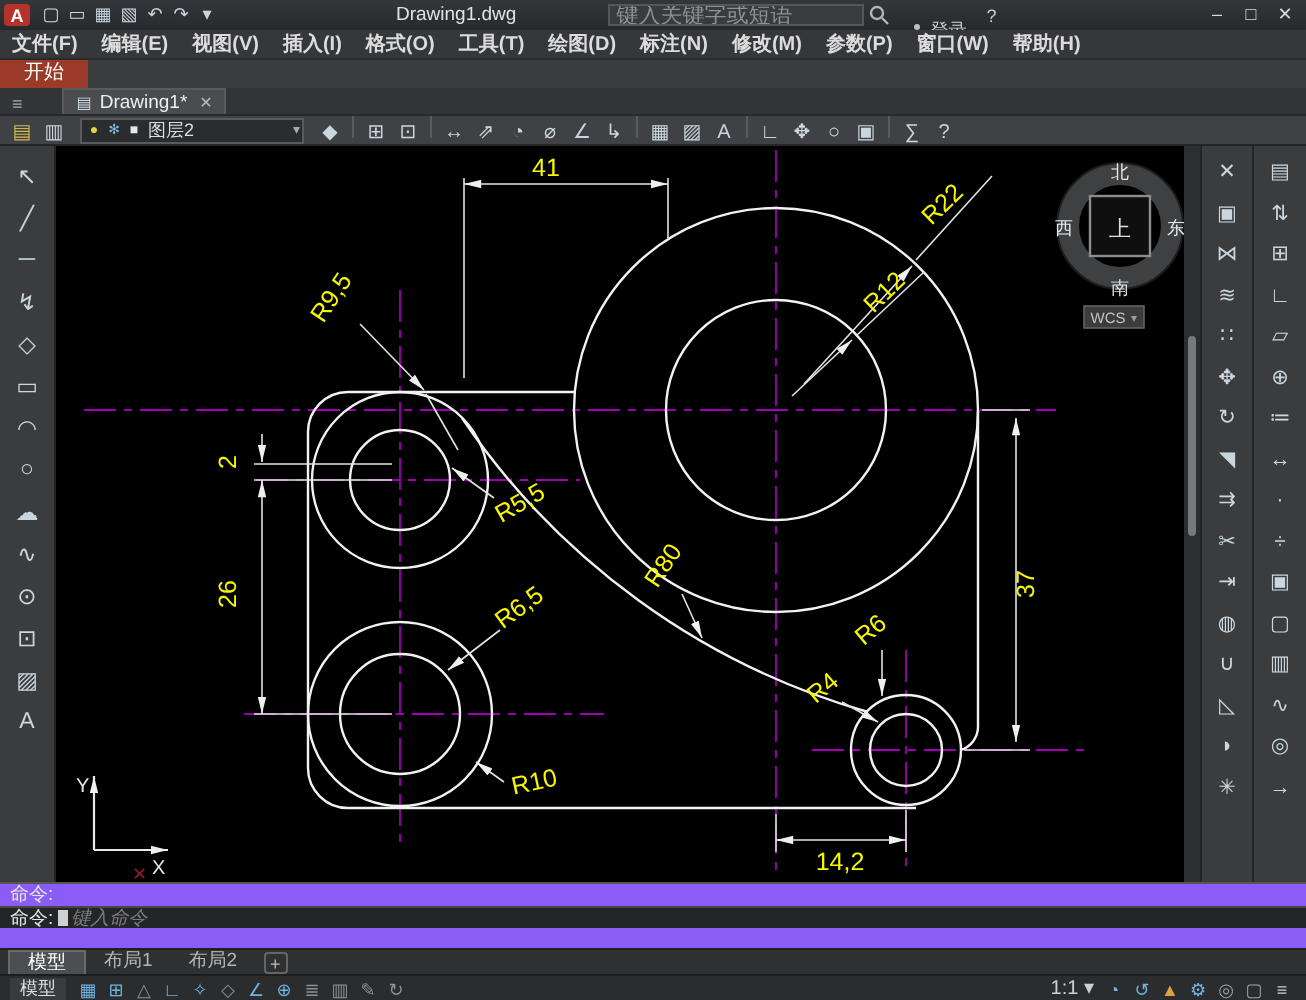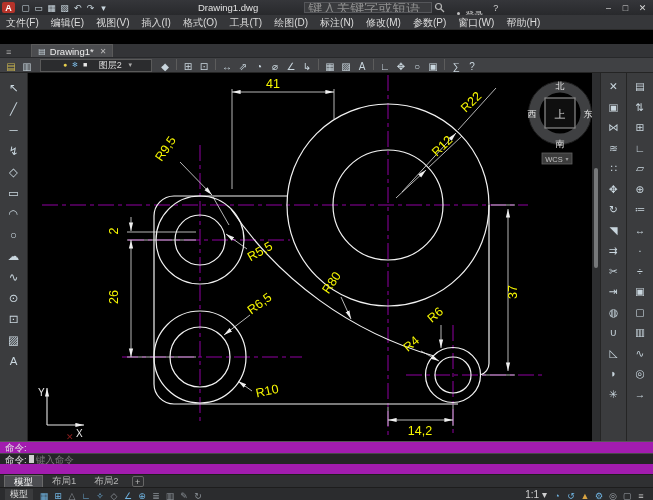--- a/index.html
+++ b/index.html
@@ -4,66 +4,66 @@
 <style>
   html,body{margin:0;padding:0;background:#1b1b1b;}
   *{box-sizing:border-box;font-family:"Liberation Sans","DejaVu Sans",sans-serif;}
   #app{position:relative;width:653px;height:500px;overflow:hidden;background:#000;user-select:none;}
   .bar{position:absolute;left:0;width:653px;}
   
   .titlebar{top:0;height:15px;background:linear-gradient(#35363a,#28292c);display:flex;align-items:center;color:#d8d8d8;font-size:9.5px;padding:0 2px;}
   .logo{width:13px;height:11px;background:#b5332a;color:#fff;font-weight:bold;font-size:9px;display:flex;align-items:center;justify-content:center;border-radius:2px;margin-right:4px;}
   .qat .icn{width:13px;height:12px;font-size:9px;}
   .title-text{margin-left:88px;color:#e2e2e2;}
-  .searchbox{margin-left:46px;width:128px;height:11px;background:#3a3b3e;border:1px solid #55565a;color:#bbb;font-size:14px;padding:0 3px;}
+  .searchbox{margin-left:46px;width:128px;height:11px;background:#3a3b3e;border:1px solid #55565a;color:#bbb;font-size:11px;padding:0 3px;}
   .searchbox::placeholder{color:#909090;}
   .mag{width:11px;height:11px;margin-left:2px;}
   .signin{display:flex;align-items:center;margin-left:10px;font-size:9px;color:#cfcfcf;margin-top:16px;}
   .person{width:7px;height:7px;position:relative;margin-right:3px;}
   .person:before{content:"";position:absolute;left:2px;top:0;width:3px;height:3px;border-radius:50%;background:#bfbfbf;}
   .person:after{content:"";position:absolute;left:0;top:3.5px;width:7px;height:3.5px;border-radius:3px 3px 0 0;background:#bfbfbf;}
   .helpbtn{margin-left:10px;font-size:9px;color:#cfcfcf;}
   .winbtns{margin-left:auto;display:flex;}
   .winbtns span{width:17px;text-align:center;font-size:9px;color:#d8d8d8;}
   
-  .menubar{top:15px;height:15px;background:#36373a;border-bottom:1px solid #2a2a2a;display:flex;align-items:center;}
+  .menubar{top:15px;height:15px;background:#36373a;border-bottom:1px solid #2a2a2a;display:flex;align-items:center;font-weight:bold;}
   .menu-item{padding:0 6px;font-size:10px;color:#dcdcdc;line-height:15px;}
   
   .ribbonrow{top:30px;height:14px;background:#3b3c3e;display:flex;align-items:flex-end;}
   .hometab{background:#9a3a28;color:#fff;font-size:10px;padding:1px 12px;height:14px;line-height:12px;}
   
   .doctabrow{top:44px;height:14px;background:#333437;display:flex;align-items:flex-end;border-bottom:1px solid #27282a;}
   .tabmenu{color:#aaa;font-size:9px;padding:0 6px;}
   .doctab{background:#4b4c4f;border:1px solid #5a5a5a;border-bottom:none;color:#eee;font-size:9.5px;height:13px;display:flex;align-items:center;padding:0 6px;margin-left:14px;}
   .doctab .ficon{color:#c9d6de;font-size:8px;margin-right:4px;}
   .doctab .close{color:#bbb;margin-left:6px;font-size:8px;}
   
   .toolbarrow{top:58px;height:15px;background:#404144;border-bottom:1px solid #242424;display:flex;align-items:center;padding:0 3px;}
   .icn{display:inline-flex;align-items:center;justify-content:center;width:16px;height:13px;font-size:10px;color:#c9d6de;}
   .vsep{display:inline-block;width:1px;height:11px;background:#5c5c5c;margin:0 3px;}
-  .layerdrop{display:flex;align-items:center;width:112px;height:13px;background:#2b2c2e;border:1px solid#5a5a5a;margin:0 5px;padding:0 19px;font-size:9px;color:#ddd;text-align:center;}
+  .layerdrop{display:flex;align-items:center;width:112px;height:13px;background:#2b2c2e;border:1px solid#5a5a5a;margin:0 5px;padding:0 1px;font-size:9px;color:#ddd;}
   .layerdrop .icn{width:10px;font-size:7px;}
   .layerdrop .lbl{flex:1;padding-left:2px;}
   .layerdrop .car{color:#aaa;font-size:7px;}
   
   .leftstrip{position:absolute;left:0;top:73px;width:28px;height:368px;background:#3b3c3e;border-right:1px solid #252525;display:flex;flex-direction:column;align-items:center;padding-top:4px;}
   .leftstrip .icn{width:22px;height:21px;font-size:11.5px;}
   .canvas{position:absolute;left:28px;top:73px;width:564px;height:368px;background:#000;}
   .scrollstrip{position:absolute;left:592px;top:73px;width:8px;height:368px;background:#2d2e30;}
   .scrollthumb{position:absolute;left:2px;top:95px;width:4px;height:100px;background:#77797b;border-radius:2px;}
   .rcol{position:absolute;top:73px;height:368px;background:#3b3c3e;border-left:1px solid #252525;display:flex;flex-direction:column;align-items:center;padding-top:3px;}
   .rcol1{left:600px;width:26px;}
   .rcol2{left:626px;width:27px;}
   .rcol .icn{width:20px;height:20.5px;font-size:10.5px;}
   
-  .cmd{top:441px;height:33px;background:#a21caf;border-top:1px solid #555;color:#e5e5e5;font-family:"DejaVu Sans Mono","Liberation Mono",monospace;font-size:9.5px;}
+  .cmd{top:441px;height:33px;background:#8b5cf6;border-top:1px solid #555;color:#e5e5e5;font-family:"DejaVu Sans Mono","Liberation Mono",monospace;font-size:9.5px;}
   .cmd .row{height:11px;line-height:11px;padding:0 5px;white-space:pre;}
   .cmd .input{border-top:1px solid #47484a;background:#242527;display:flex;align-items:center;}
   .caret{display:inline-block;width:5px;height:8px;background:#d0d0d0;margin:0 2px;}
-  .ph{color:#7c7c7c;}
+  .ph{color:#7c7c7c;font-style:italic;}
   
   .layoutrow{top:474px;height:13px;background:#2f3032;border-top:1px solid #1f1f1f;display:flex;align-items:flex-end;padding-left:4px;}
   .ltab{font-size:9.5px;color:#b5b5b5;padding:0 9px;height:12px;line-height:12px;}
   .ltab.active{background:#4d4e52;color:#fff;border:1px solid #6a6a6a;border-bottom:none;}
   .addtab{font-size:9px;color:#bbb;width:12px;height:11px;border:1px solid #666;border-radius:2px;text-align:center;line-height:10px;margin-left:4px;}
   
   .statusbar{top:487px;height:13px;background:#2b2c2e;border-top:1px solid #1d1d1d;display:flex;align-items:center;padding:0 5px;}
   .statusbar .model{font-size:9px;color:#ddd;background:#3a3b3d;padding:0 5px;height:11px;line-height:11px;margin-right:4px;}
   .statusbar .icn{width:14px;height:11px;font-size:9px;}
   .spacer{flex:1;}
@@ -103,20 +103,23 @@
       <span class="menu-item">格式(O)</span>
       <span class="menu-item">工具(T)</span>
       <span class="menu-item">绘图(D)</span>
       <span class="menu-item">标注(N)</span>
       <span class="menu-item">修改(M)</span>
       <span class="menu-item">参数(P)</span>
       <span class="menu-item">窗口(W)</span>
       <span class="menu-item">帮助(H)</span>
     </div>
 
+  <div class="bar ribbonrow">
+    <span class="hometab">开始</span>
+  </div>
 
   <div class="bar doctabrow">
     <span class="tabmenu">≡</span>
     <span class="doctab">
       <span class="ficon">▤</span>
       <span>Drawing1*</span>
       <span class="close">✕</span>
     </span>
   </div>
 

